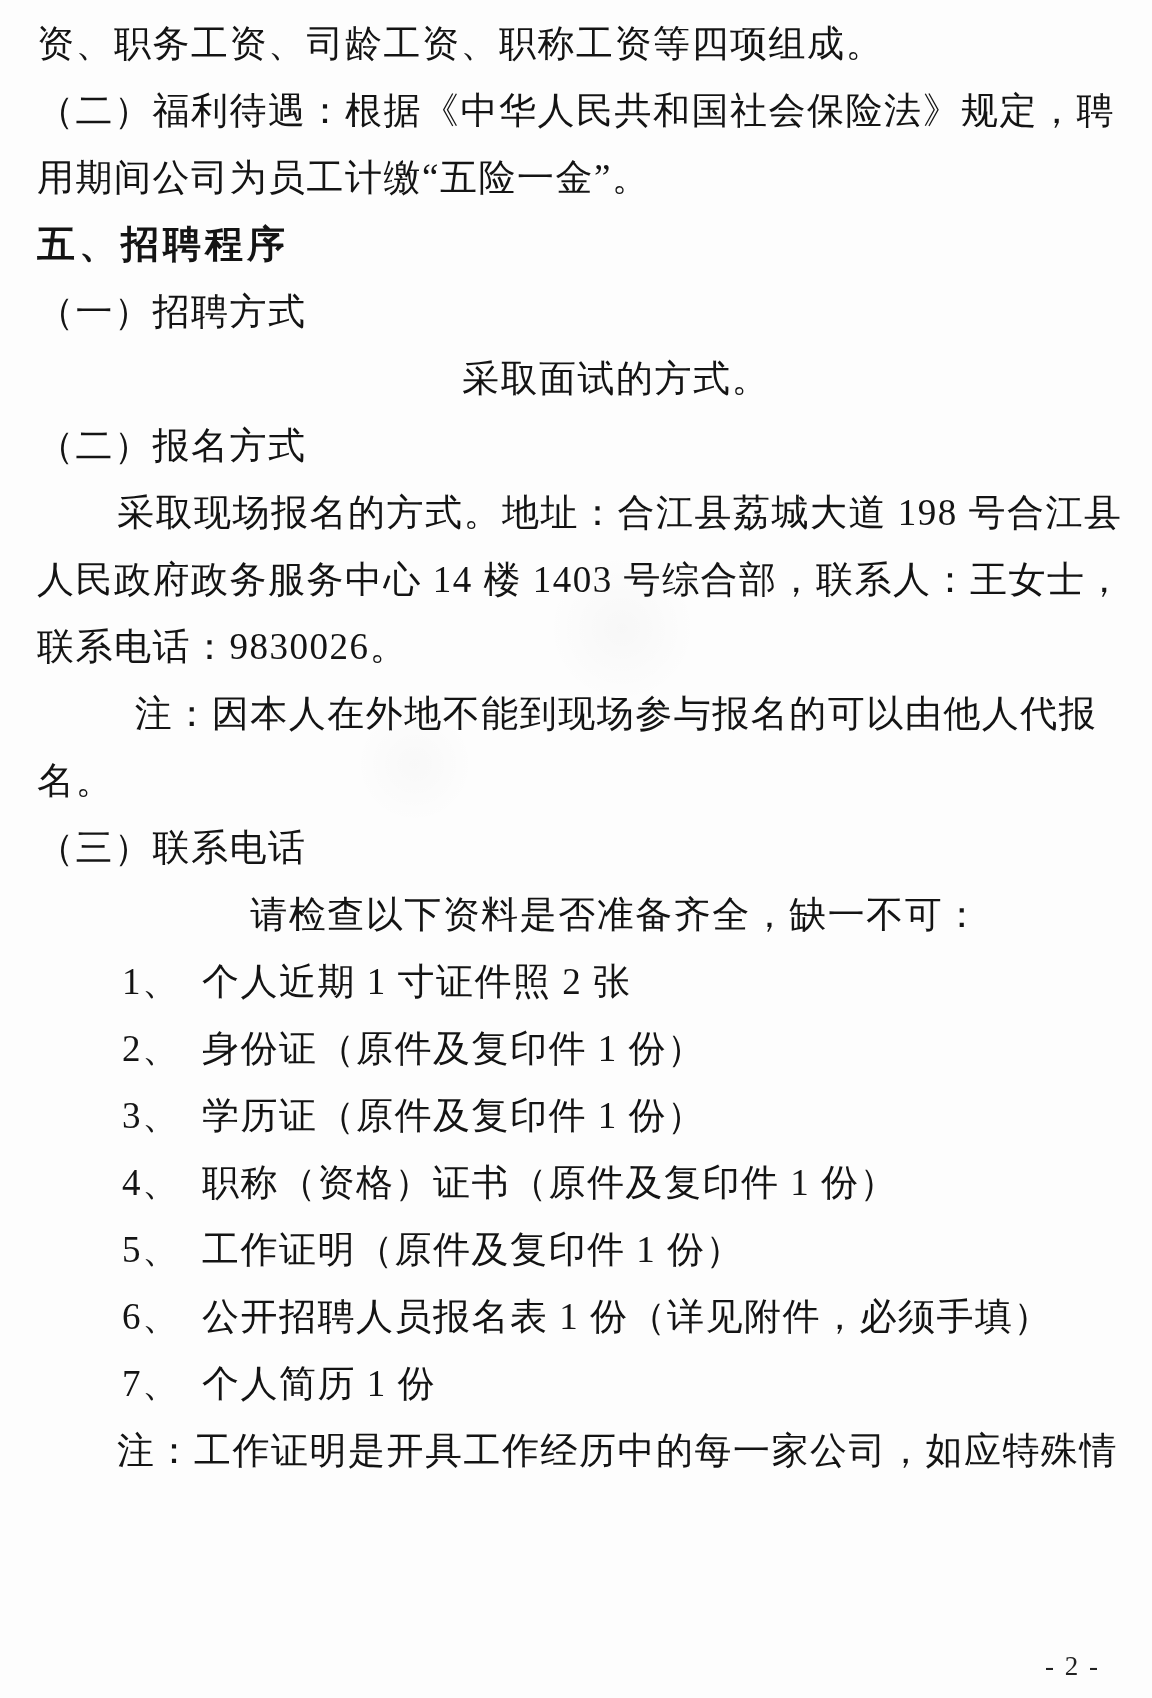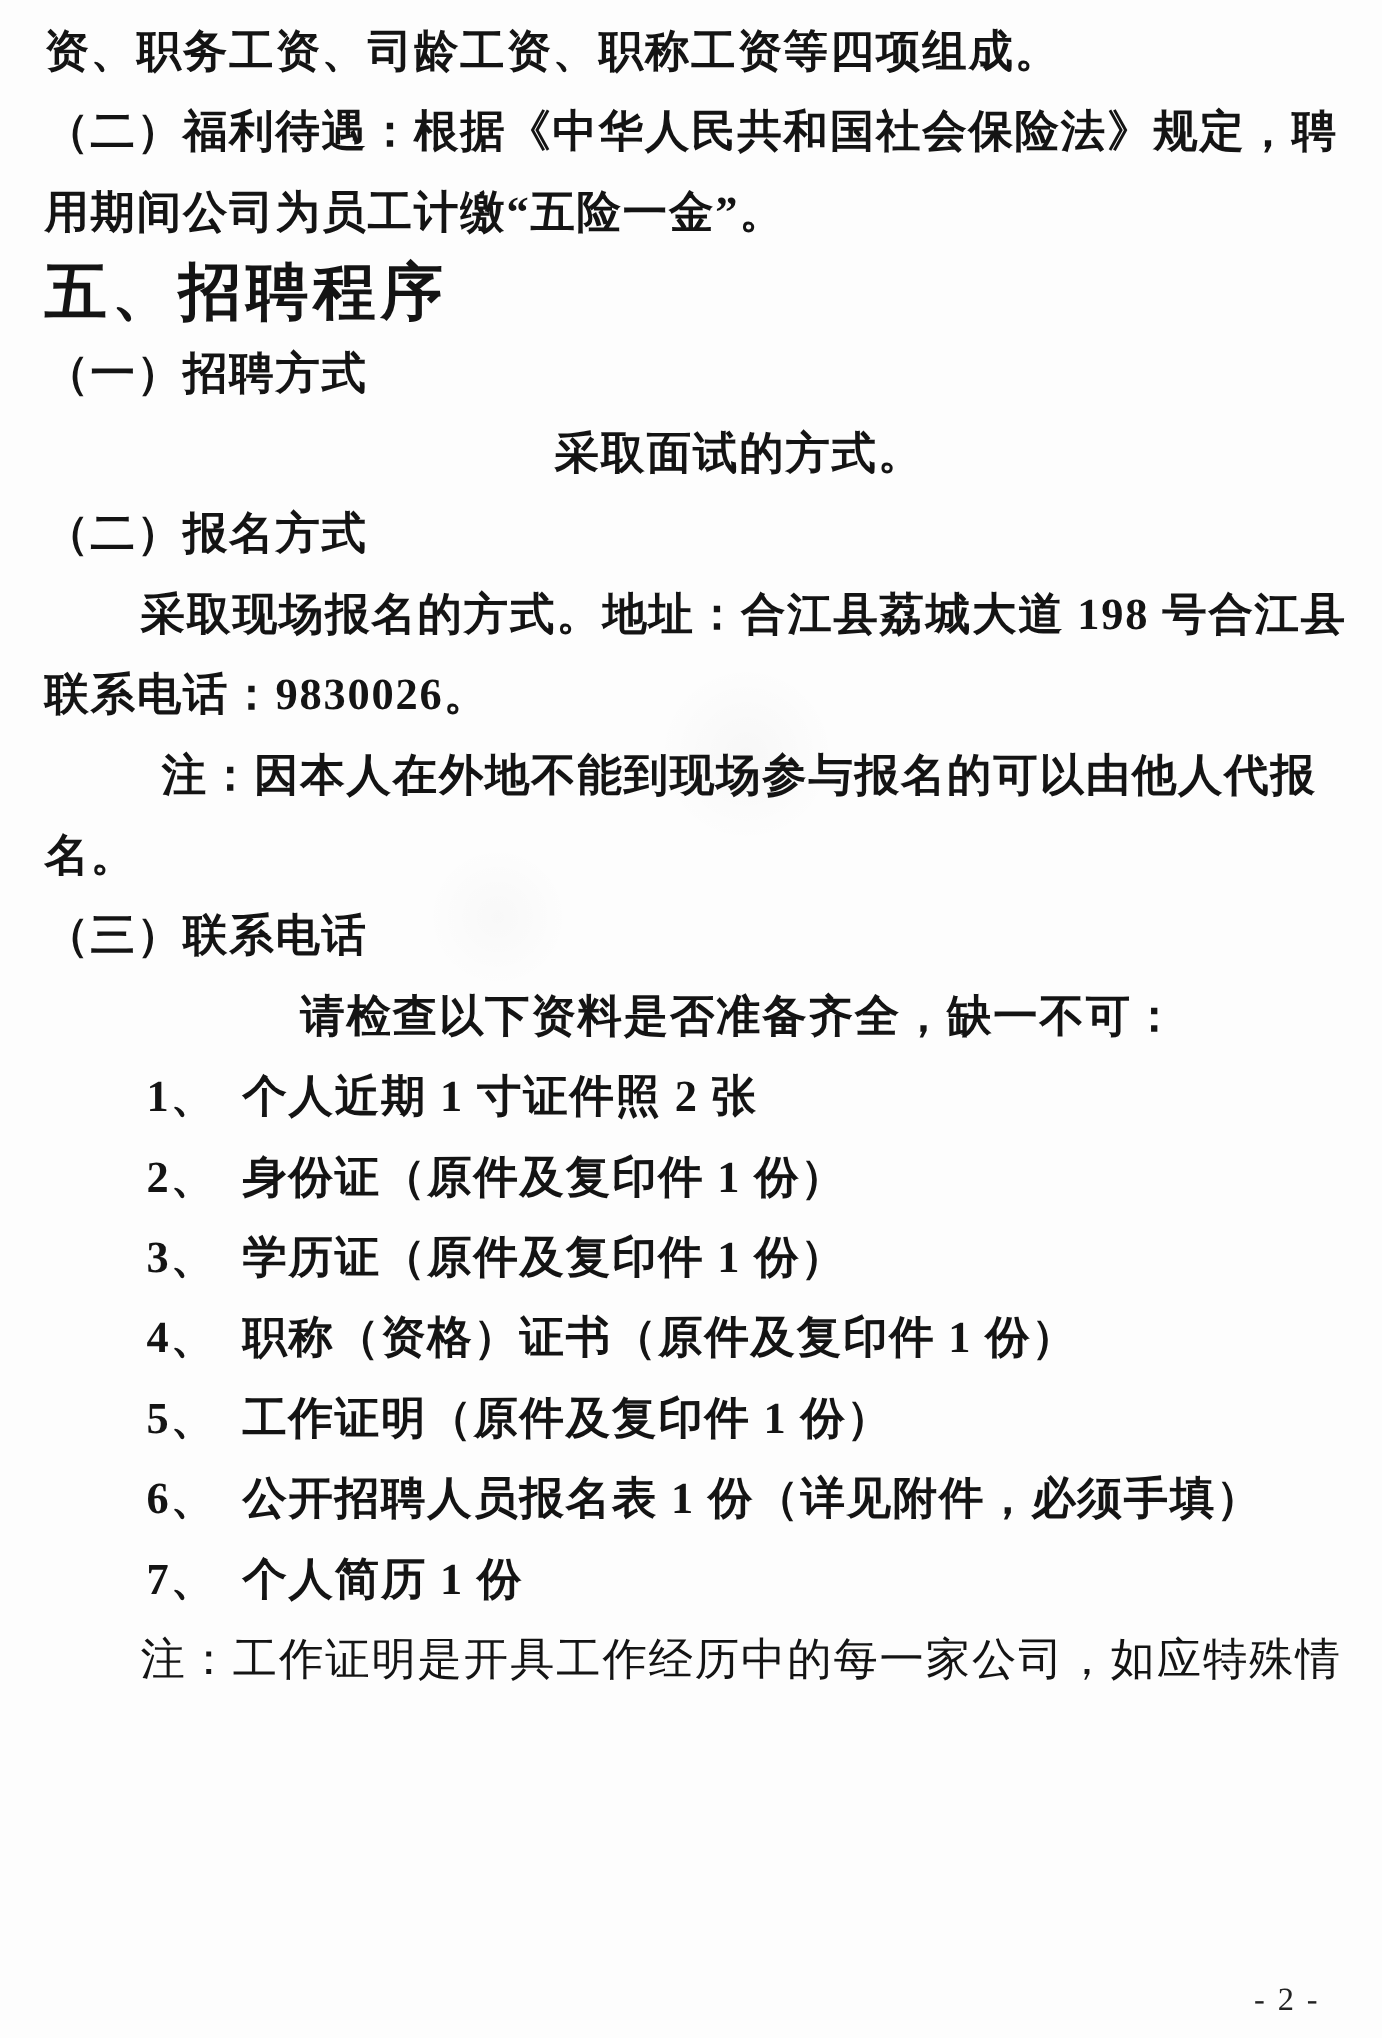--- a/index.html
+++ b/index.html
@@ -25,27 +25,27 @@
     position: absolute;
     top: 10px;
     left: 37px;
     right: 37px;
   }
   .line {
     font-size: 37px;
     line-height: 67px;
     letter-spacing: 1.5px;
     white-space: nowrap;
-    font-weight: 700;
+    font-weight: 400;
   }
   .line.indent { padding-left: 80px; text-align: center; }
   .line.bold { font-weight: 400; }
   .line.heading {
     font-weight: 700;
-    font-size: 52px;
+    font-size: 38px;
     letter-spacing: 4px;
   }
   .line.list {
     display: flex;
     padding-left: 85px;
   }
   .line.list .num {
     flex: none;
     width: 80px;
   }
@@ -64,20 +64,21 @@
 <div class="page">
   <div class="doc-body">
       <div class="line">资、职务工资、司龄工资、职称工资等四项组成。</div>
       <div class="line">（二）福利待遇：根据《中华人民共和国社会保险法》规定，聘</div>
       <div class="line">用期间公司为员工计缴“五险一金”。</div>
       <div class="line heading">五、招聘程序</div>
       <div class="line">（一）招聘方式</div>
       <div class="line indent">采取面试的方式。</div>
       <div class="line">（二）报名方式</div>
       <div class="line indent">采取现场报名的方式。地址：合江县荔城大道 198 号合江县</div>
+      <div class="line">人民政府政务服务中心 14 楼 1403 号综合部，联系人：王女士，</div>
       <div class="line">联系电话：9830026。</div>
       <div class="line indent">注：因本人在外地不能到现场参与报名的可以由他人代报</div>
       <div class="line">名。</div>
       <div class="line">（三）联系电话</div>
       <div class="line indent">请检查以下资料是否准备齐全，缺一不可：</div>
       <div class="line list">
         <span class="num">1、</span>
         <span>个人近期 1 寸证件照 2 张</span>
       </div>
       <div class="line list">

